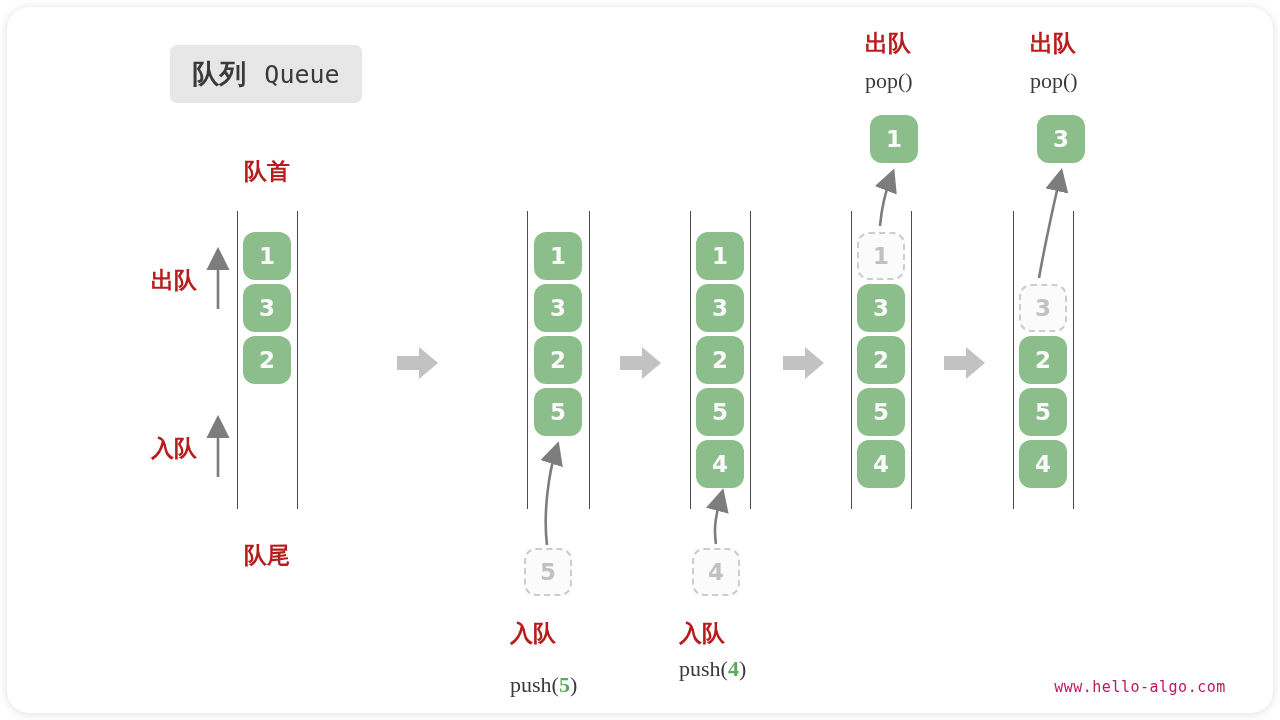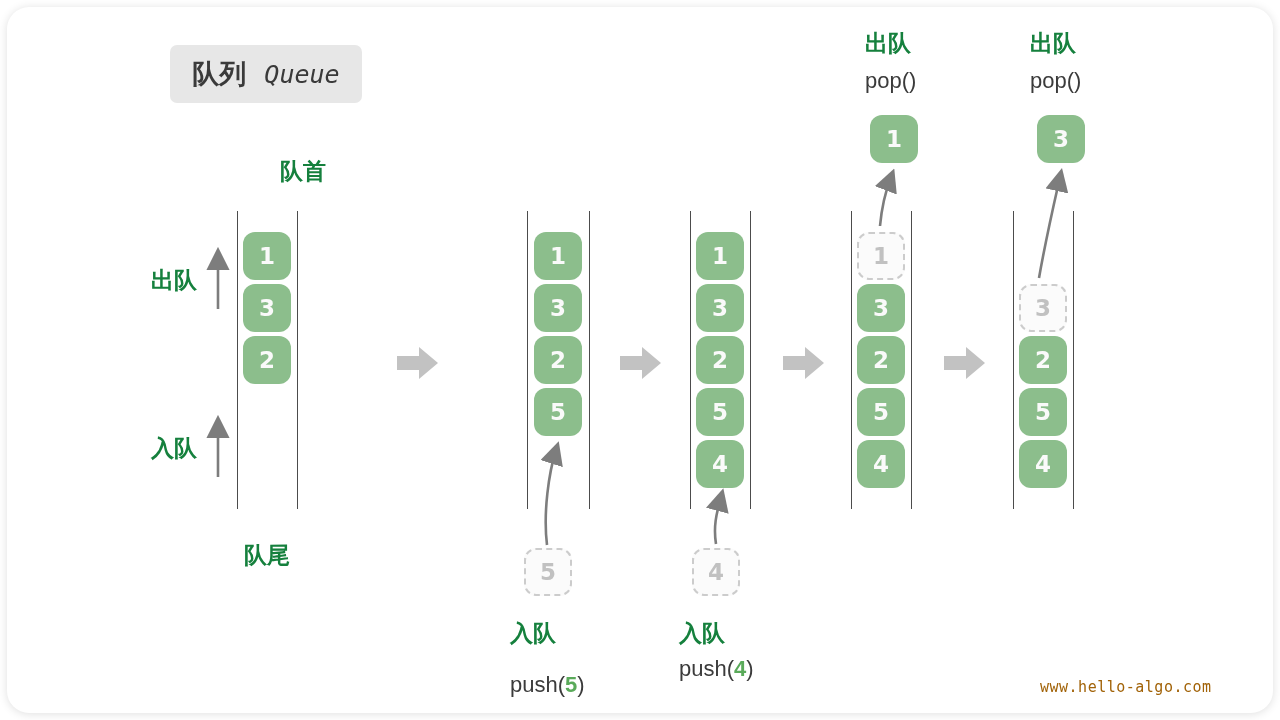--- a/index.html
+++ b/index.html
@@ -14,50 +14,50 @@
         justify-content:center;font-size:23px;font-weight:600;
         font-family:"DejaVu Sans",sans-serif;}
   
   .ghost{position:absolute;width:48px;height:48px;box-sizing:border-box;
          border:2px dashed #cccccc;border-radius:12px;background:#fbfbfb;
          color:#c1c1c1;display:flex;align-items:center;justify-content:center;
          font-size:23px;font-weight:600;font-family:"DejaVu Sans",sans-serif;}
   
   .vline{position:absolute;top:211px;height:298px;width:0;
          border-left:1.6px solid #4c4c4c;}
-  .zh{font-weight:700;color:#15803d;font-family:"DejaVu Sans",sans-serif;}
-  .mono{font-family:Liberation Sans, sans-serif;color:#3b3b3b;}
+  .zh{font-weight:700;color:#b91c1c;font-family:"DejaVu Sans",sans-serif;}
+  .mono{font-family:Liberation Serif, serif;color:#3b3b3b;}
   .oplabel{position:absolute;font-size:23px;line-height:1;}
   .opcode{position:absolute;font-size:22px;line-height:1;}
   .arg-green{color:#5aaa5a;font-weight:700;}
   #title-box{position:absolute;left:170px;top:45px;width:192px;height:58px;
              background:#e7e7e7;border-radius:7px;display:flex;
              align-items:center;justify-content:center;gap:18px;}
   #title-box .t-zh{font-size:27px;font-weight:700;color:#3a3a3a;}
-  #title-box .t-en{font-size:25px;font-family:"DejaVu Sans Mono",monospace;color:#3a3a3a;font-style:italic;}
+  #title-box .t-en{font-size:25px;font-family:"DejaVu Sans Mono",monospace;color:#3a3a3a;}
   .sidelabel{position:absolute;font-size:23px;}
   .collabel{position:absolute;width:60px;text-align:center;font-size:23px;}
   #watermark{position:absolute;left:1040px;top:678px;width:200px;
-             text-align:left;font-size:15px;color:#a16207;
+             text-align:center;font-size:15px;color:#be185d;
              font-family:"DejaVu Sans Mono",monospace;letter-spacing:0.5px;}
   svg.overlay{position:absolute;left:0;top:0;width:1280px;height:720px;
               pointer-events:none;}
 </style>
 </head>
 <body>
 
 <div id="canvas">
   <div id="card"></div>
 
   <div id="title-box">
     <span class="t-zh">队列</span>
     <span class="t-en">Queue</span>
   </div>
 
-  <div class="collabel zh" style="left:237px;top:156px;margin-left:36px;">队首</div>
+  <div class="collabel zh" style="left:237px;top:156px;">队首</div>
   <div class="collabel zh" style="left:237px;top:540px;">队尾</div>
 
   <div class="sidelabel zh" style="left:151px;top:265px;">出队</div>
   <div class="sidelabel zh" style="left:151px;top:433px;">入队</div>
 
   <div class="vline" style="left:237px;"></div>
   <div class="vline" style="left:297px;"></div>
   <div class="vline" style="left:527px;"></div>
   <div class="vline" style="left:589px;"></div>
   <div class="vline" style="left:690px;"></div>

